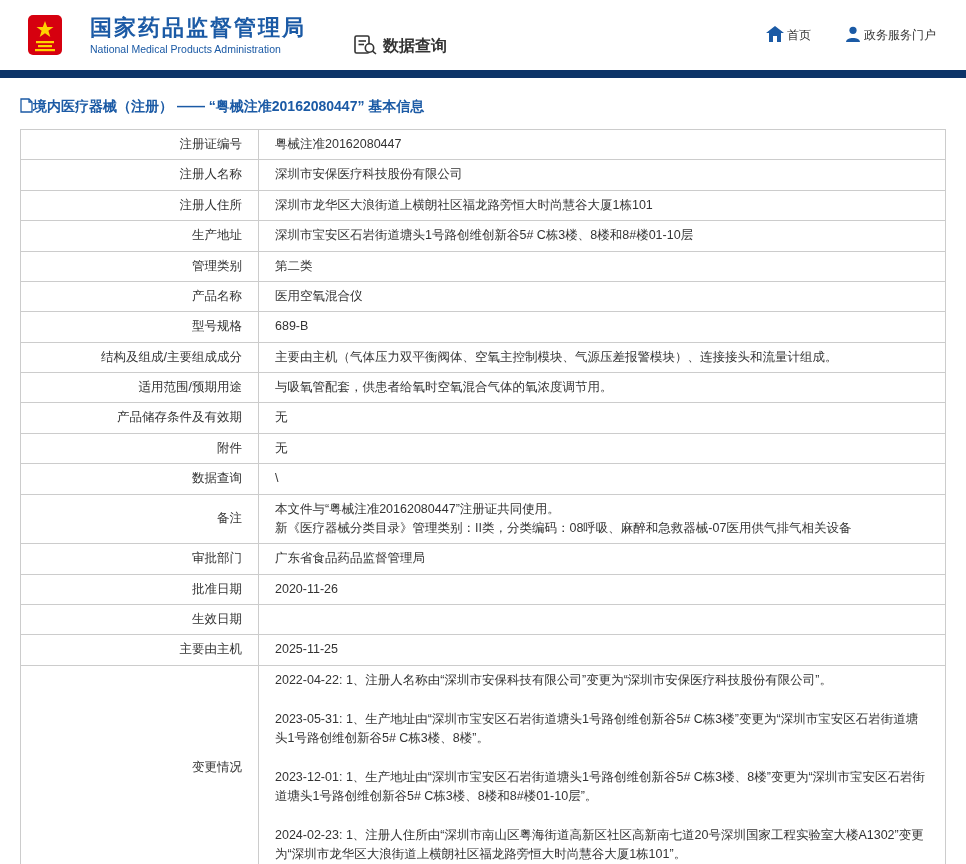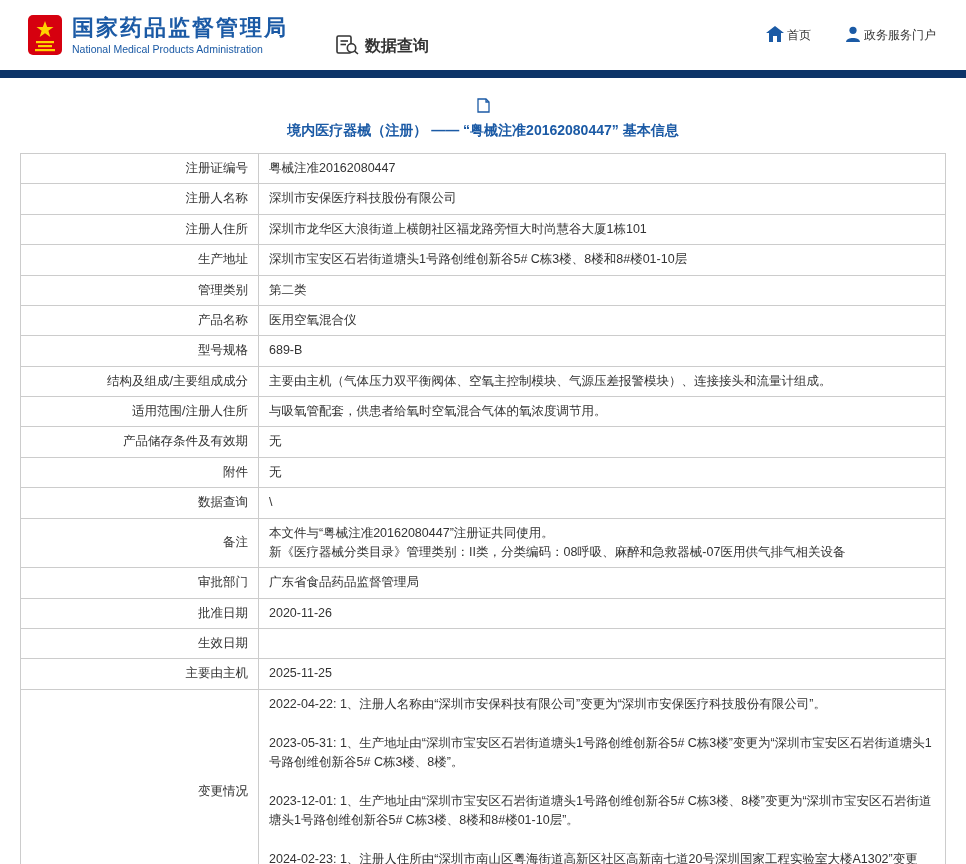--- a/index.html
+++ b/index.html
@@ -10,53 +10,53 @@
     width:966px;
     margin:0 auto;
   }
 
   
   .header {
     display:flex; align-items:center;
     height:70px; padding:0 30px 0 28px;
     background:#fff;
   }
-  .brand { display:flex; align-items:center; gap:10px; cursor:pointer; }
+  .brand { display:flex; align-items:center; gap:28px; cursor:pointer; }
   .emblem-box { width:34px; height:40px; flex:0 0 auto; }
   .org-names { display:flex; flex-direction:column; line-height:1.2; }
   .org-cn { color:#1b5aa5; font-size:22px; font-weight:bold; letter-spacing:2px; }
   .org-en { color:#1b5aa5; font-size:10.5px; margin-top:2px; }
   .data-query {
     margin-left:48px; display:flex; align-items:center; gap:5px;
     font-size:16px; font-weight:bold; color:#333; cursor:pointer;margin-top:23px;
   }
   .header-right { margin-left:auto; display:flex; gap:34px; }
   .hnav {
     display:flex; flex-direction:row; align-items:center; gap:3px;
     font-size:12px; color:#333; cursor:pointer;
   }
   .navy-bar { height:8px; background:#0c3468; }
 
   
   .content { padding:0 20px 10px 20px; }
   .page-title {
-    display:flex; align-items:center; gap:6px;
+    display:flex; align-items:center; 
     margin:20px 0 13px 0;
-    color:#1b5aa5; font-size:14px; font-weight:bold;flex-direction:column;
+    color:#1b5aa5; font-size:14px; font-weight:bold;
   }
 
   table.info {
     width:926px; border-collapse:collapse; table-layout:fixed;
     background:#fff;
   }
   table.info td {
     border:1px solid #ccc;
     font-size:12.5px; line-height:1.55;
     height:28px;
-    padding:5px 10px;
+    padding:5px 16px;
     vertical-align:middle;
     word-break:break-all;
   }
   td.field-label {
     width:238px; text-align:right; color:#333;
     padding-right:12px; background:#fff;
   }
   td.field-value { text-align:left; padding-left:12px; }
   td.multiline { white-space:pre-line; }
   td.changes { white-space:pre-line; line-height:1.8; padding:12px; }
@@ -157,21 +157,21 @@
       </tr>
       <tr>
         <td class="field-label">型号规格</td>
         <td class="field-value">689-B</td>
       </tr>
       <tr>
         <td class="field-label">结构及组成/主要组成成分</td>
         <td class="field-value">主要由主机（气体压力双平衡阀体、空氧主控制模块、气源压差报警模块）、连接接头和流量计组成。</td>
       </tr>
       <tr>
-        <td class="field-label">适用范围/注册人住所</td>
+        <td class="field-label">适用范围/预期用途</td>
         <td class="field-value">与吸氧管配套，供患者给氧时空氧混合气体的氧浓度调节用。</td>
       </tr>
       <tr>
         <td class="field-label">产品储存条件及有效期</td>
         <td class="field-value">无</td>
       </tr>
       <tr>
         <td class="field-label">附件</td>
         <td class="field-value">无</td>
       </tr>

